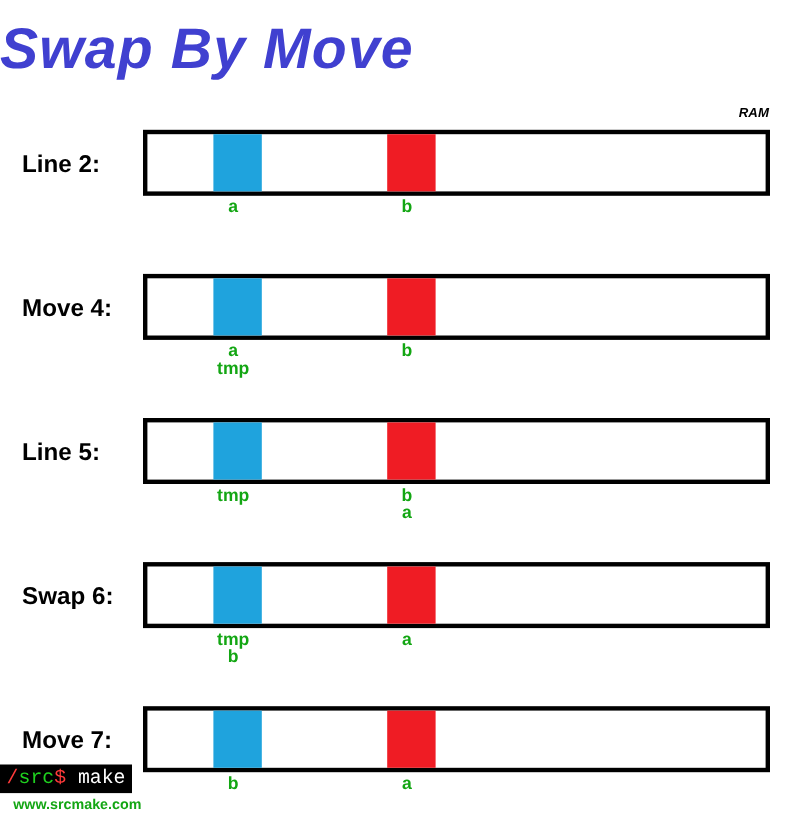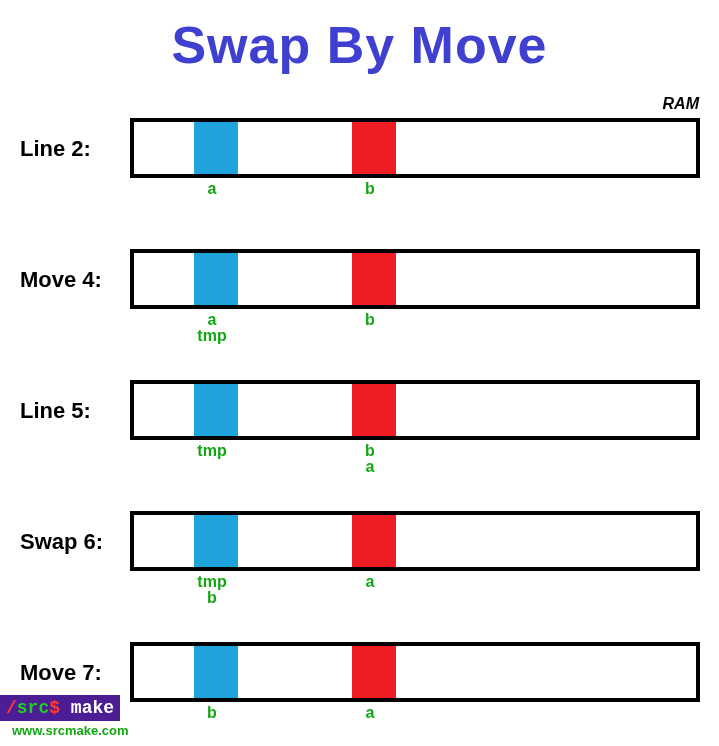--- a/index.html
+++ b/index.html
@@ -9,32 +9,32 @@
     }
     body {
       width: 719px;
       height: 746px;
       background: #ffffff;
       font-family: Arial, Helvetica, sans-serif;
       position: relative;
       overflow: hidden;
     }
     .title {
-      text-align: center;
       font-size: 52px;
       font-weight: 900;
+      font-style: italic;
       color: #4040d0;
       padding-top: 15px;
       letter-spacing: 1px;
     }
     .ram-label {
       position: absolute;
       top: 95px;
       right: 20px;
-      font-size: 16px;
+      font-size: 12px;
       font-weight: 900;
       font-style: italic;
       color: #000;
     }
     .rows {
       position: absolute;
       top: 118px;
       left: 0;
       width: 100%;
     }
@@ -95,25 +95,25 @@
     .pos-b {
       left: 218px;
       width: 44px;
     }
     .footer {
       position: absolute;
       bottom: 8px;
       left: 0;
     }
     .footer-badge {
-      background: #4c1d95;
+      background: #000000;
       padding: 3px 6px;
       font-family: "Courier New", monospace;
       font-size: 18px;
-      font-weight: bold;
+      font-weight: normal;
       display: inline-block;
     }
     .footer-badge .slash { color: #ff3a3a; }
     .footer-badge .src { color: #1fd11f; }
     .footer-badge .dollar { color: #ff3a3a; }
     .footer-badge .make { color: #ffffff; }
     .footer-url {
       font-size: 13px;
       font-weight: bold;
       color: #13a613;

